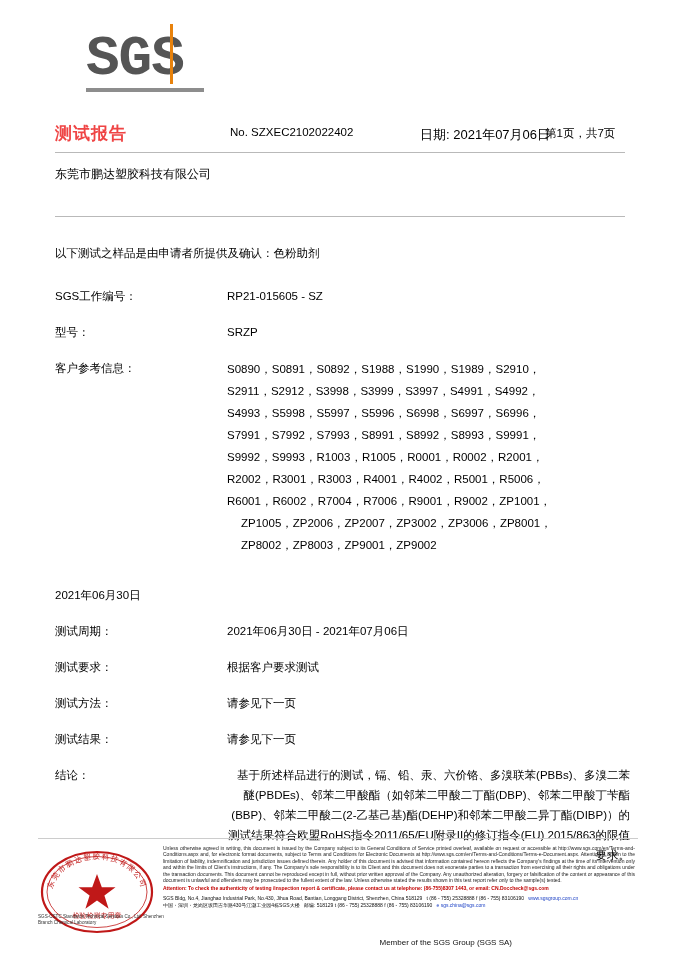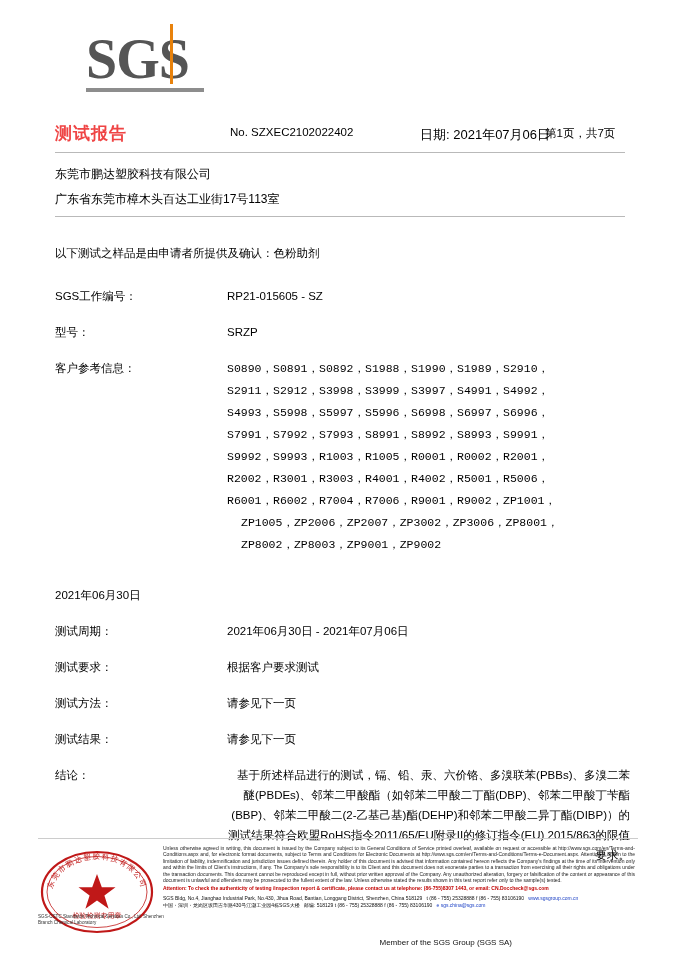--- a/index.html
+++ b/index.html
@@ -23,21 +23,21 @@
   }
   
   .logo-block {
     position: absolute;
     left: 86px;
     top: 30px;
     width: 120px;
     height: 62px;
   }
   .logo-text {
-    font-family: Liberation Serif, serif;
+    font-family: Liberation Mono, monospace;
     font-weight: bold;
     font-size: 56px;
     letter-spacing: -1px;
     color: #555555;
     line-height: 58px;
     position: relative;
     display: inline-block;
   }
   .logo-bar {
     position: absolute;
@@ -147,21 +147,20 @@
   .field-value {
     flex: 1;
     font-size: 11.5px;
     line-height: 20px;
     color: #000;
   }
   .ref-list {
     font-size: 11.5px;
     line-height: 22px;
     color: #000;
-    font-family: Liberation Mono, monospace;
   }
   .ref-line {
     white-space: pre;
   }
   .ref-line.indent {
     padding-left: 14px;
   }
   .spacer-sm { height: 8px; }
   .conclusion {
     font-size: 11.5px;
@@ -250,21 +249,20 @@
   <div class="title-row">
     <span class="doc-title">测试报告</span>
     <span class="report-no">No. SZXEC2102022402</span>
     <span class="report-date">日期: 2021年07月06日</span>
     <span class="report-page">第1页，共7页</span>
   </div>
   <div class="title-rule"></div>
 
   <div class="company">
     <div>东莞市鹏达塑胶科技有限公司</div>
-    <div>广东省东莞市樟木头百达工业街17号113室</div>
   </div>
   <div class="company-rule"></div>
 
   <div class="statement">以下测试之样品是由申请者所提供及确认：色粉助剂</div>
 
   <div class="fields">
 
     <div class="field-row">
       <div class="field-label">SGS工作编号：</div>
       <div class="field-value">RP21-015605 - SZ</div>

